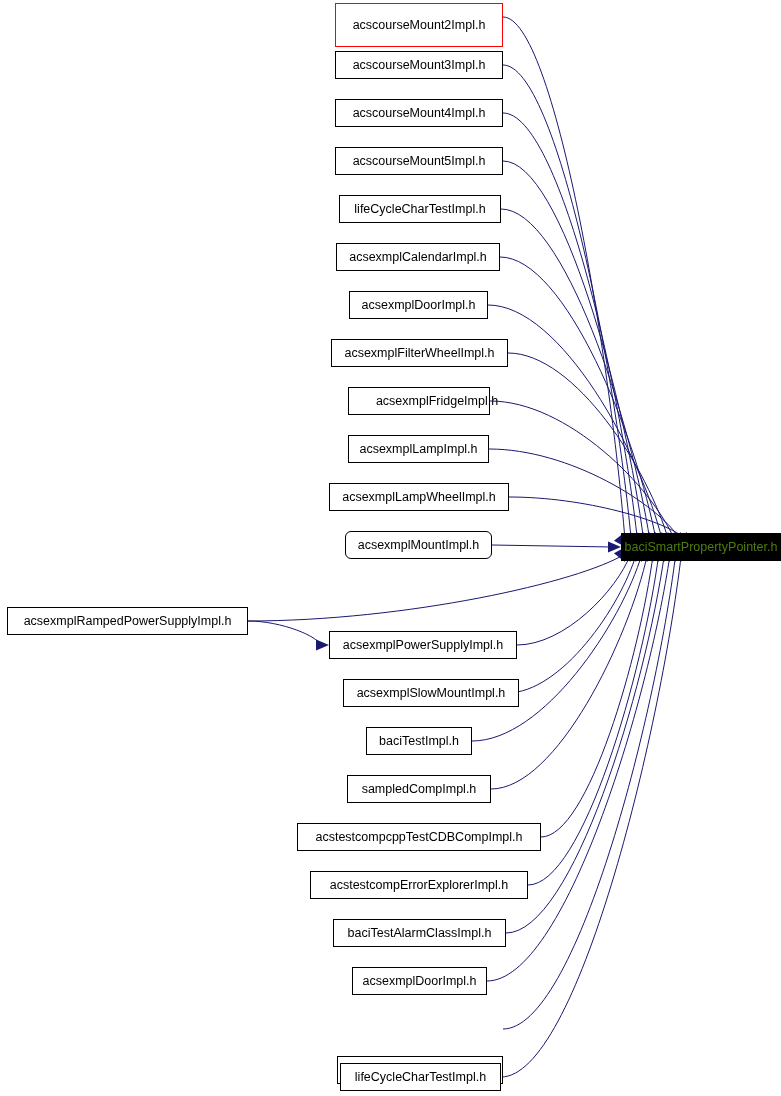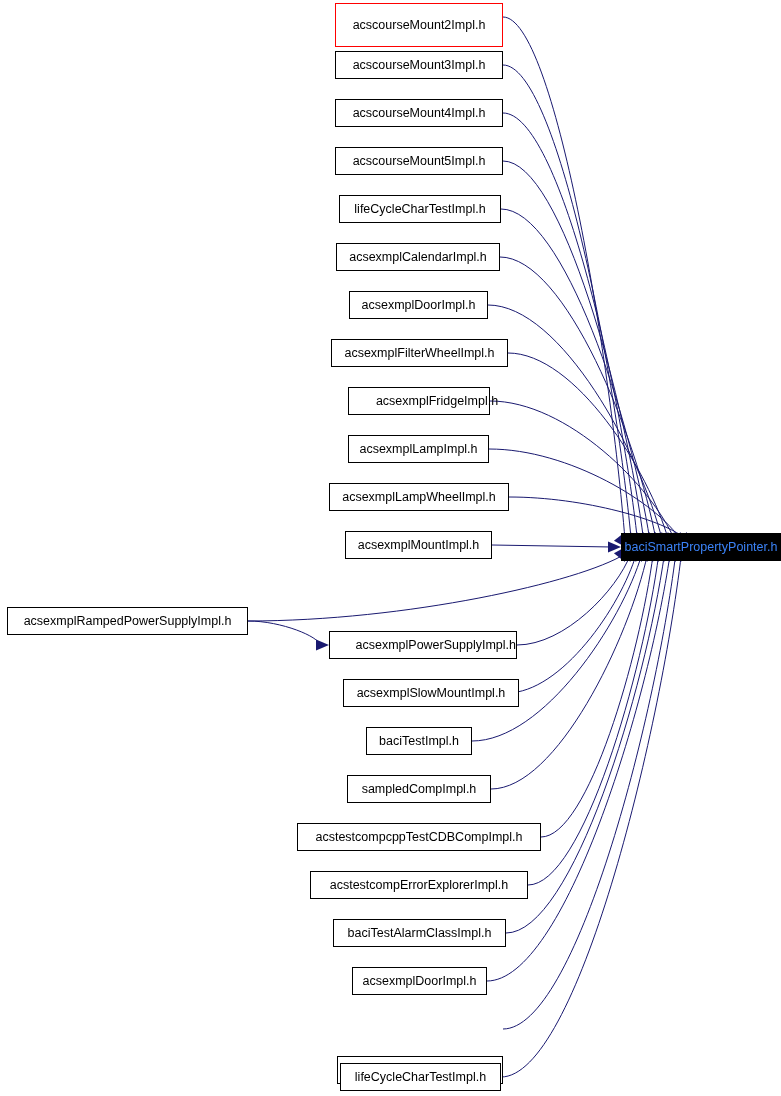--- a/index.html
+++ b/index.html
@@ -47,21 +47,21 @@
     letter-spacing: 0px;
   }
   .node.highlight {
     border: 1px solid #ff0000;
   }
   .node.current {
     background: #000000;
     border: 1px solid #000000;
   }
   .node.current .node-label {
-    color: #3b82f6;
+    color: #4d7c0f;
   }
 </style>
 </head>
 <body>
 
 <div id="graph">
   <svg class="edge-layer" id="edge-layer" width="781" height="1096" viewBox="0 0 781 1096">
     <defs>
       <marker id="arrowhead" markerWidth="9" markerHeight="7" refX="8.5" refY="3.5" orient="auto" markerUnits="userSpaceOnUse">
         <polygon points="0 0, 9 3.5, 0 7"></polygon>
@@ -145,27 +145,27 @@
       </div>
       <div class="node" style="left: 348px; top: 387px; width: 142px; height: 28px; padding-left: 36px;">
         <span class="node-label">acsexmplFridgeImpl.h</span>
       </div>
       <div class="node" style="left: 348px; top: 435px; width: 141px; height: 28px;">
         <span class="node-label">acsexmplLampImpl.h</span>
       </div>
       <div class="node" style="left: 329px; top: 483px; width: 180px; height: 28px;">
         <span class="node-label">acsexmplLampWheelImpl.h</span>
       </div>
-      <div class="node" style="left: 345px; top: 531px; width: 147px; height: 28px;">
+      <div class="node" style="left: 345px; top: 531px; width: 147px; height: 28px; border-radius: 6px;">
         <span class="node-label">acsexmplMountImpl.h</span>
       </div>
       <div class="node" style="left: 7px; top: 607px; width: 241px; height: 28px;">
         <span class="node-label">acsexmplRampedPowerSupplyImpl.h</span>
       </div>
-      <div class="node" style="left: 329px; top: 631px; width: 188px; height: 28px; justify-content: flex-end;">
+      <div class="node" style="left: 329px; top: 631px; width: 188px; height: 28px;">
         <span class="node-label">acsexmplPowerSupplyImpl.h</span>
       </div>
       <div class="node" style="left: 331px; top: 679px; width: 176px; height: 28px; margin-left: 12px;">
         <span class="node-label">acsexmplSlowMountImpl.h</span>
       </div>
       <div class="node" style="left: 366px; top: 727px; width: 106px; height: 28px;">
         <span class="node-label">baciTestImpl.h</span>
       </div>
       <div class="node" style="left: 347px; top: 775px; width: 144px; height: 28px;">
         <span class="node-label">sampledCompImpl.h</span>

